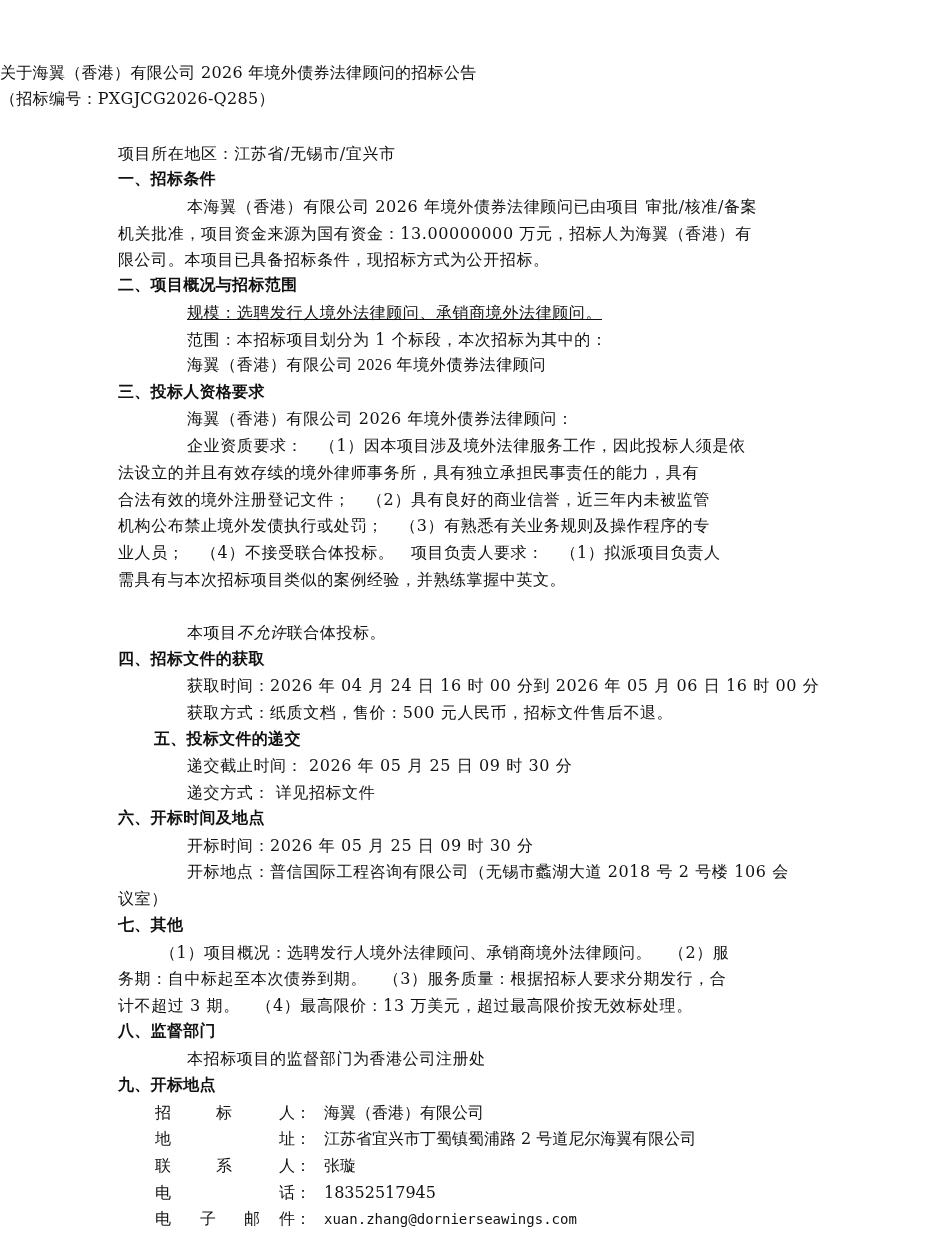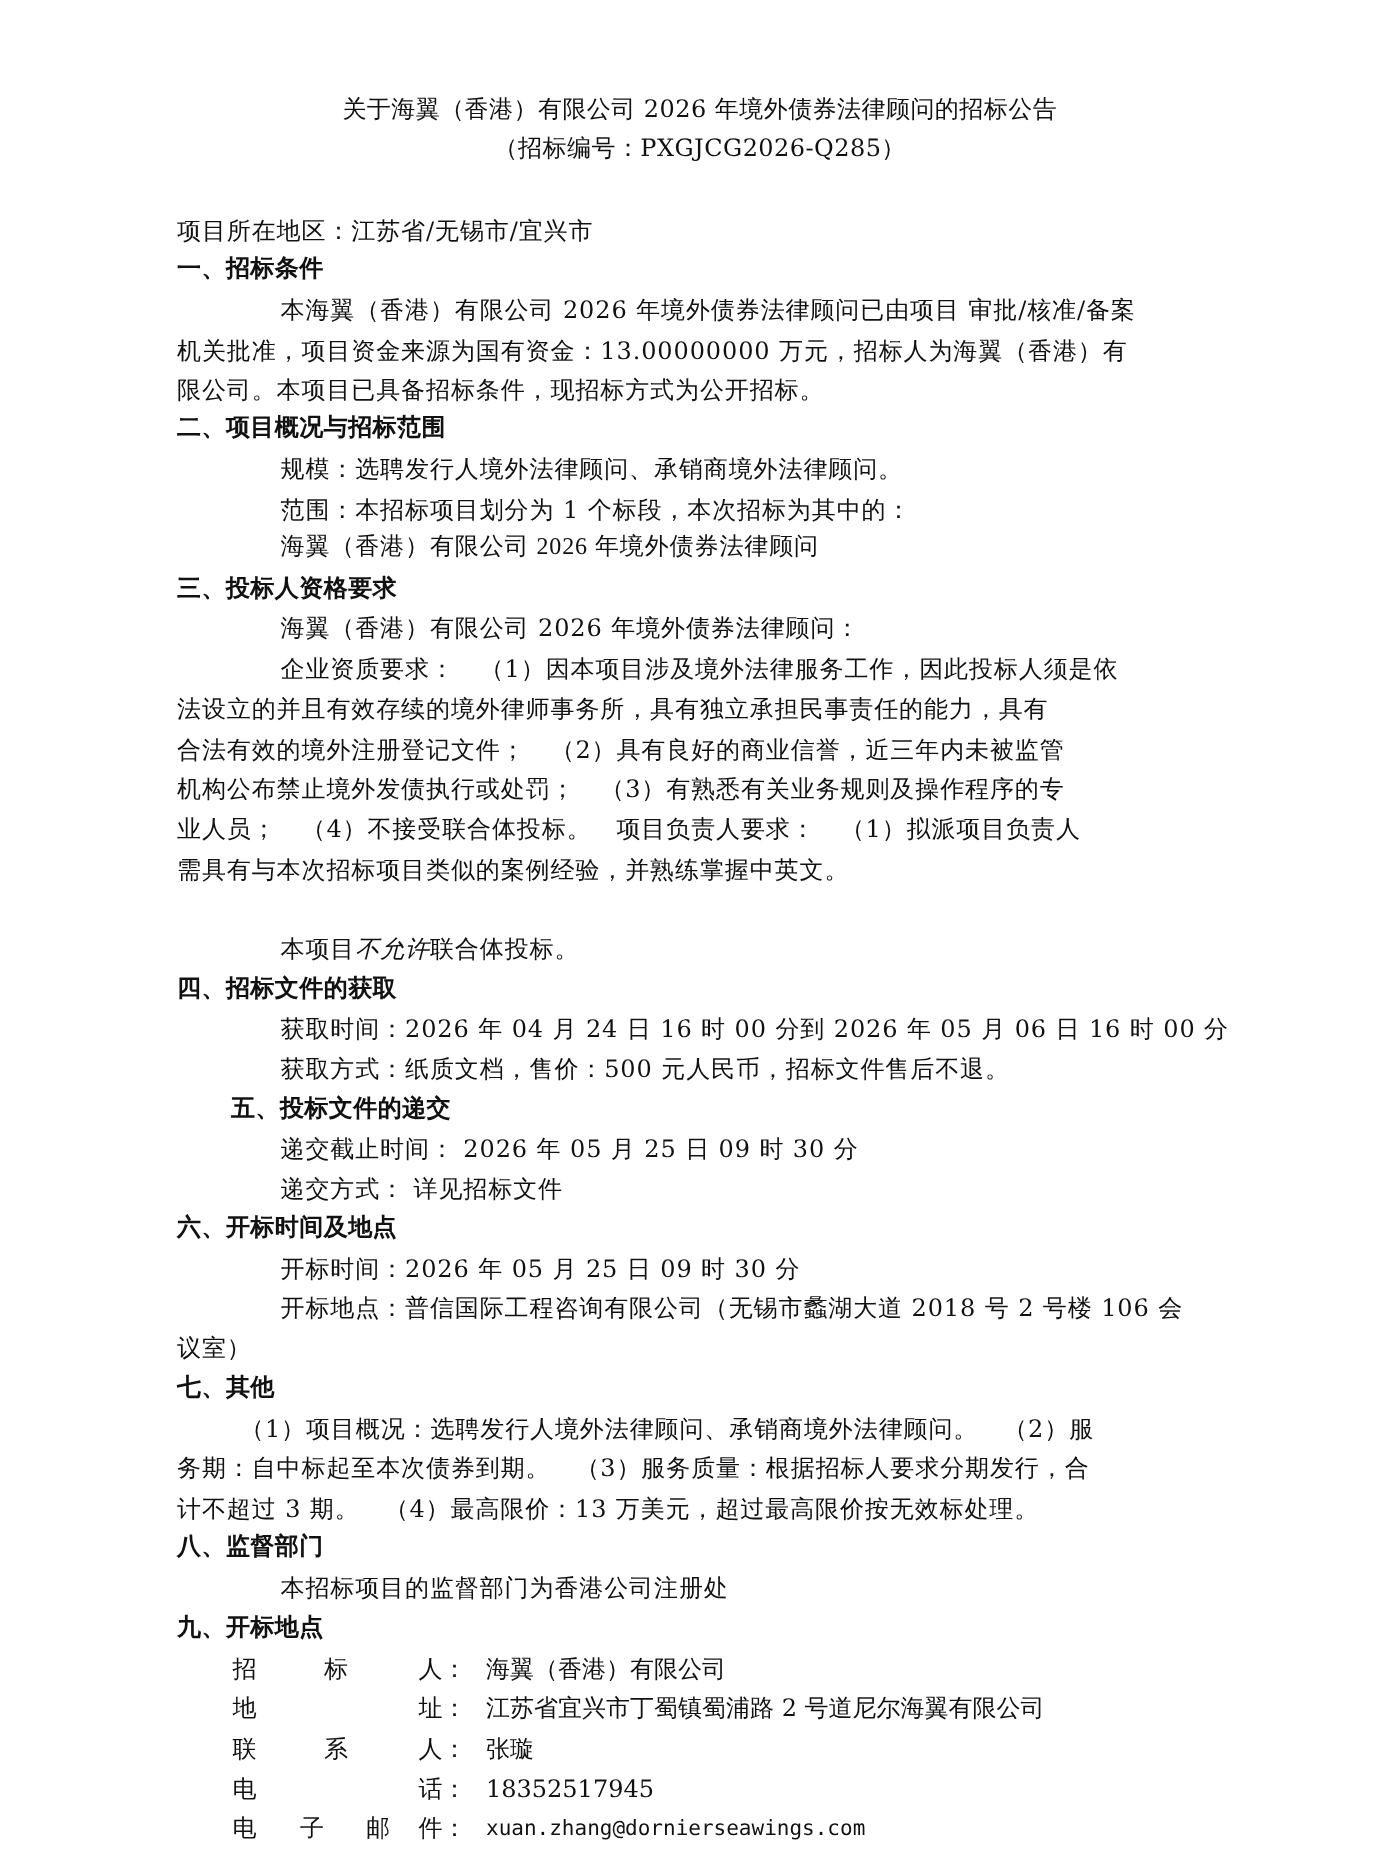--- a/index.html
+++ b/index.html
@@ -3,21 +3,21 @@
   <meta charset="utf-8">
   <style>
     html, body { margin: 0; padding: 0; background: #ffffff; }
     body {
       width: 933px; height: 1239px; overflow: hidden; position: relative;
       font-family: "DejaVu Serif", "Liberation Serif", serif;
       color: #111111;
     }
     .page { position: absolute; left: 0; top: 0; width: 933px; height: 1239px; }
     .title {
-      position: absolute; left: 0; width: 933px; text-align: center;
+      position: absolute; left: 0; width: 933px; 
       font-size: 16px; line-height: 26px; letter-spacing: 0.3px;
     }
     .line {
       position: absolute; left: 118px; font-size: 16px; line-height: 26px;
       white-space: nowrap; letter-spacing: 0.6px;
     }
     .indent { left: 155px; margin-left: 32px; }
     .heading { font-weight: bold; font-family: Liberation Mono, monospace; letter-spacing: 0.3px; }
     .italic { font-style: italic; }
     .contact-label { position: absolute; font-size: 16px; line-height: 26px; white-space: nowrap; }
@@ -31,21 +31,21 @@
   <div class="title" style="top:86px;">（招标编号：PXGJCG2026-Q285）</div>
 
   <div class="line" style="top:141px;">项目所在地区：江苏省/无锡市/宜兴市</div>
 
   <div class="line heading" style="top:167px;">一、招标条件</div>
   <div class="line indent" style="top:194px;">本海翼（香港）有限公司 2026 年境外债券法律顾问已由项目 审批/核准/备案</div>
   <div class="line" style="top:221px;">机关批准，项目资金来源为国有资金：13.00000000 万元，招标人为海翼（香港）有</div>
   <div class="line" style="top:247px;">限公司。本项目已具备招标条件，现招标方式为公开招标。</div>
 
   <div class="line heading" style="top:273px;">二、项目概况与招标范围</div>
-  <div class="line indent" style="top:300px;">规模：选聘发行人境外法律顾问、承销商境外法律顾问。</div>
+  <div class="line indent" style="top:300px;text-decoration:underline;">规模：选聘发行人境外法律顾问、承销商境外法律顾问。</div>
   <div class="line indent" style="top:327px;">范围：本招标项目划分为 1 个标段，本次招标为其中的：</div>
   <div class="line indent" style="top:352px;font-family:Liberation Serif, serif;">海翼（香港）有限公司 2026 年境外债券法律顾问</div>
 
   <div class="line heading" style="top:380px;">三、投标人资格要求</div>
   <div class="line indent" style="top:406px;">海翼（香港）有限公司 2026 年境外债券法律顾问：</div>
   <div class="line indent" style="top:433px;">企业资质要求：　（1）因本项目涉及境外法律服务工作，因此投标人须是依</div>
   <div class="line" style="top:460px;">法设立的并且有效存续的境外律师事务所，具有独立承担民事责任的能力，具有</div>
   <div class="line" style="top:487px;">合法有效的境外注册登记文件；　（2）具有良好的商业信誉，近三年内未被监管</div>
   <div class="line" style="top:513px;">机构公布禁止境外发债执行或处罚；　（3）有熟悉有关业务规则及操作程序的专</div>
   <div class="line" style="top:540px;">业人员；　（4）不接受联合体投标。　项目负责人要求：　（1）拟派项目负责人</div>

